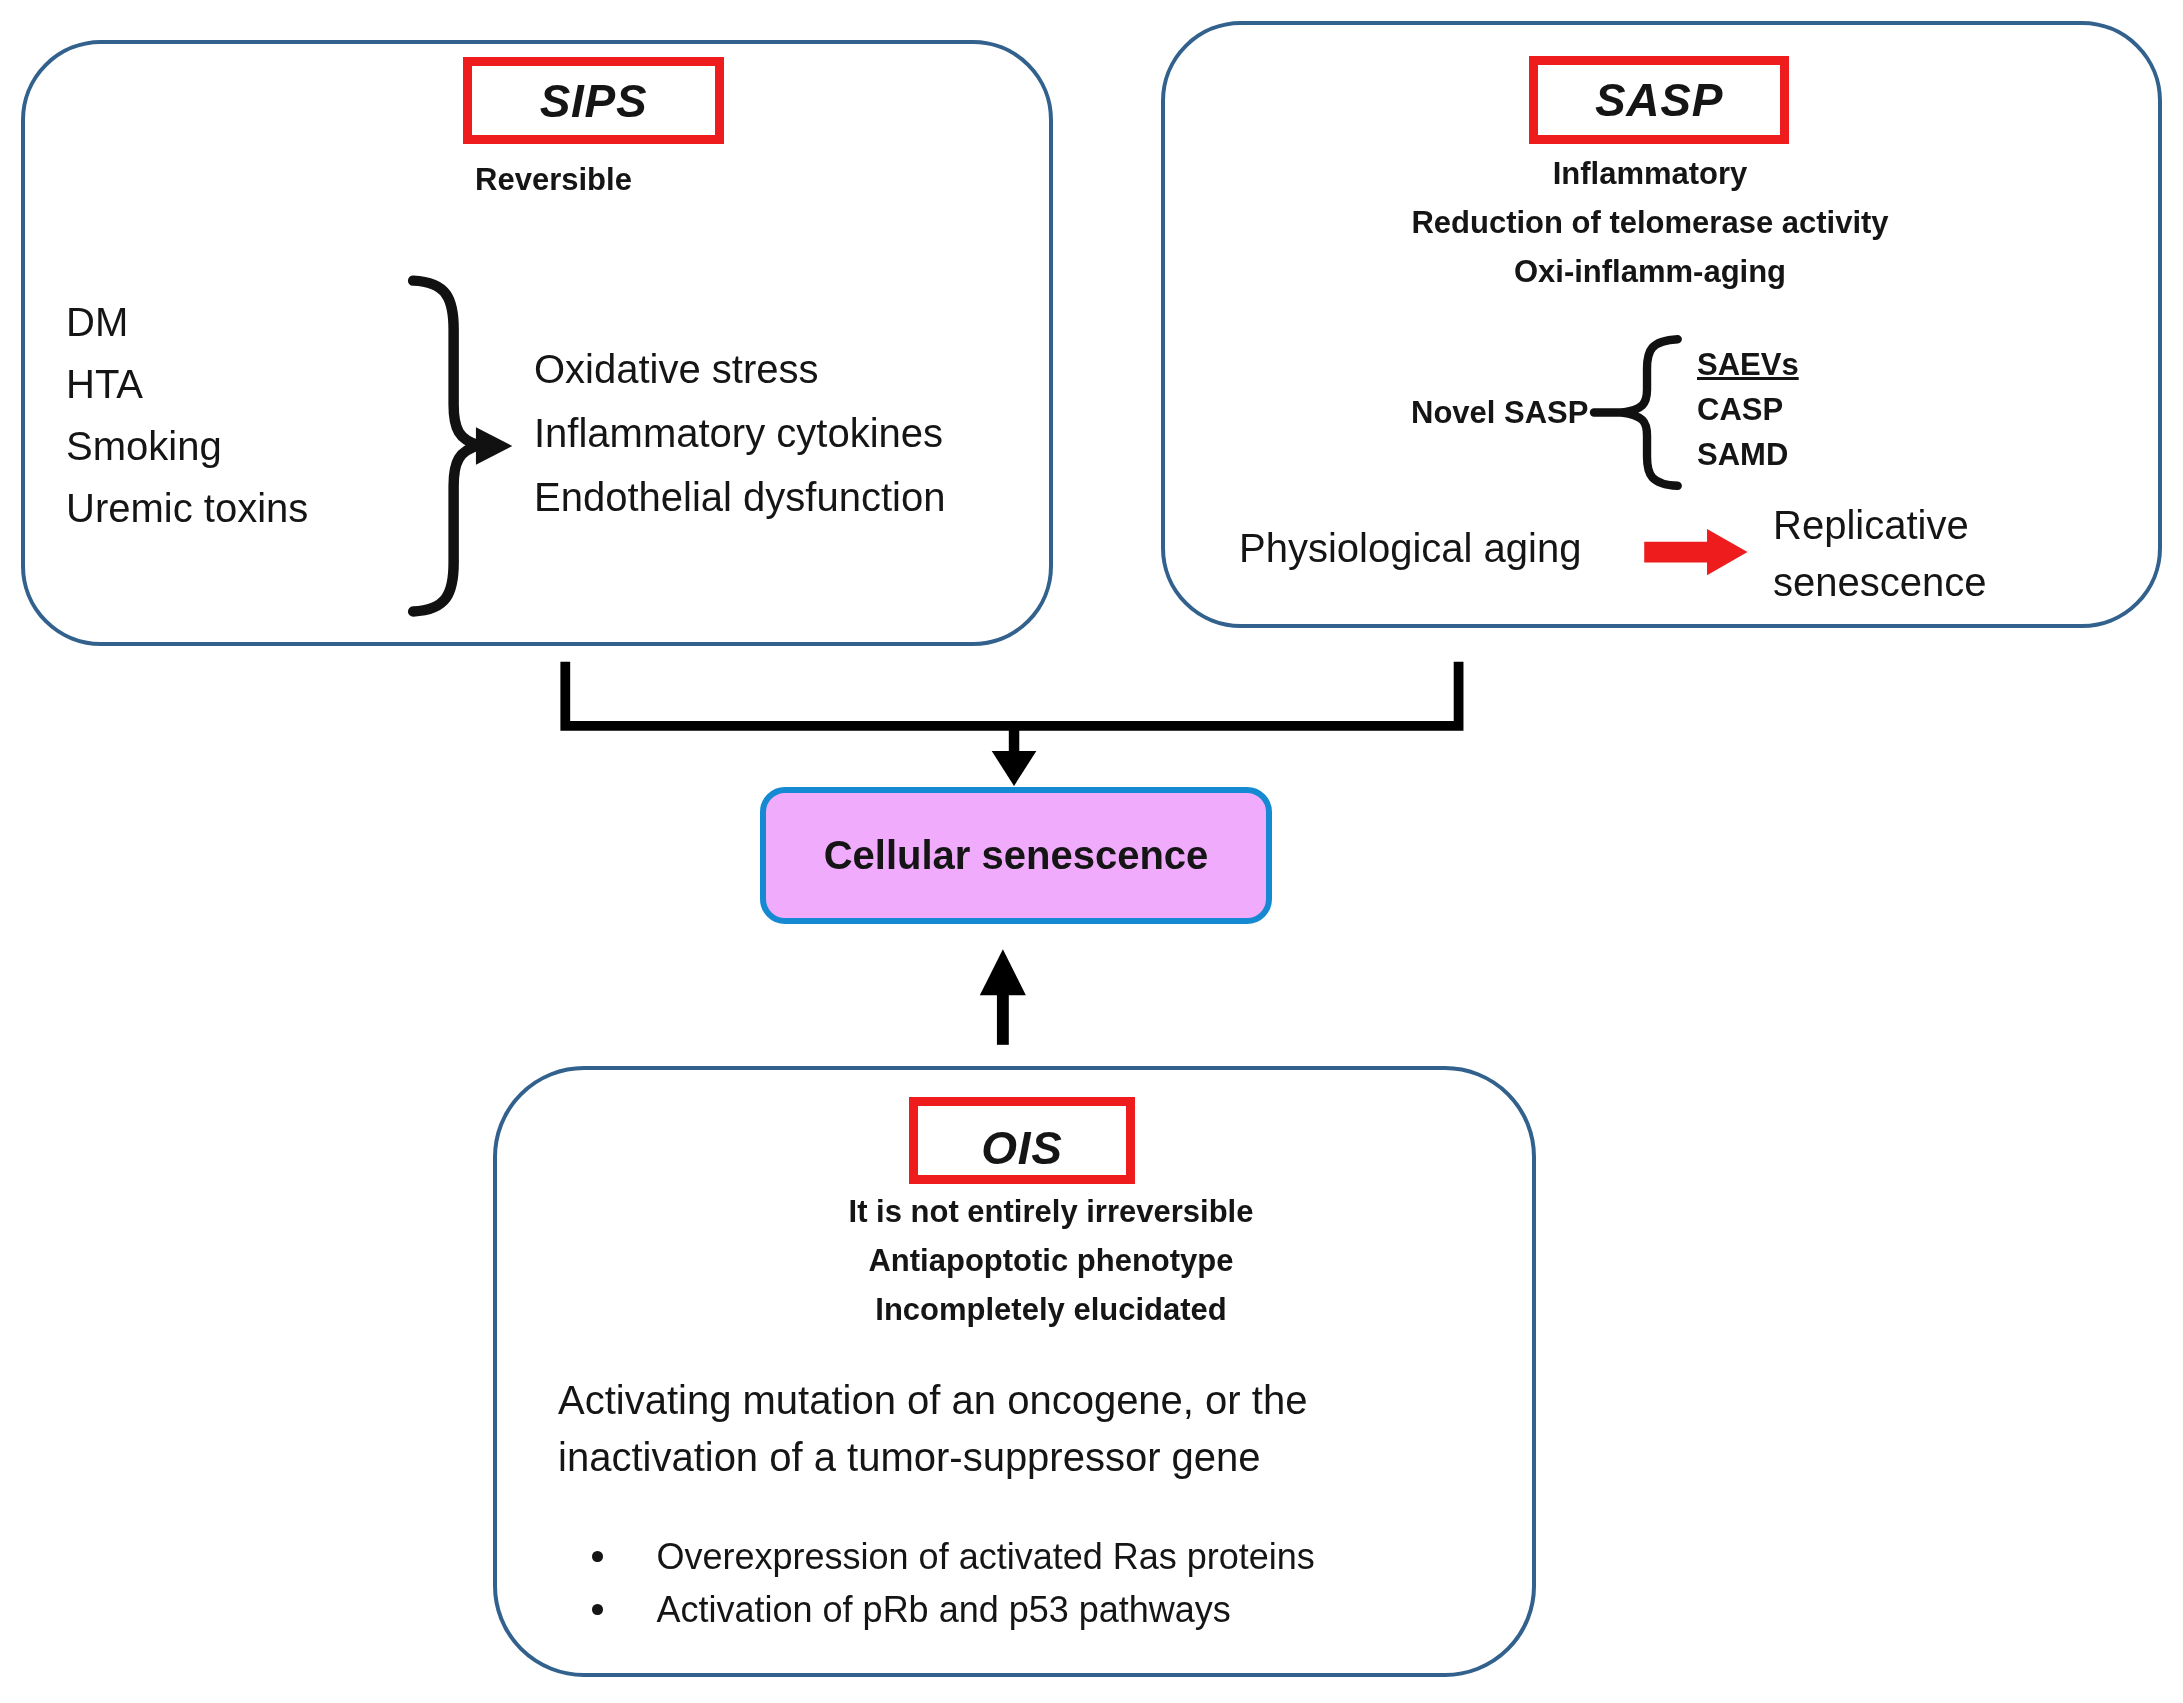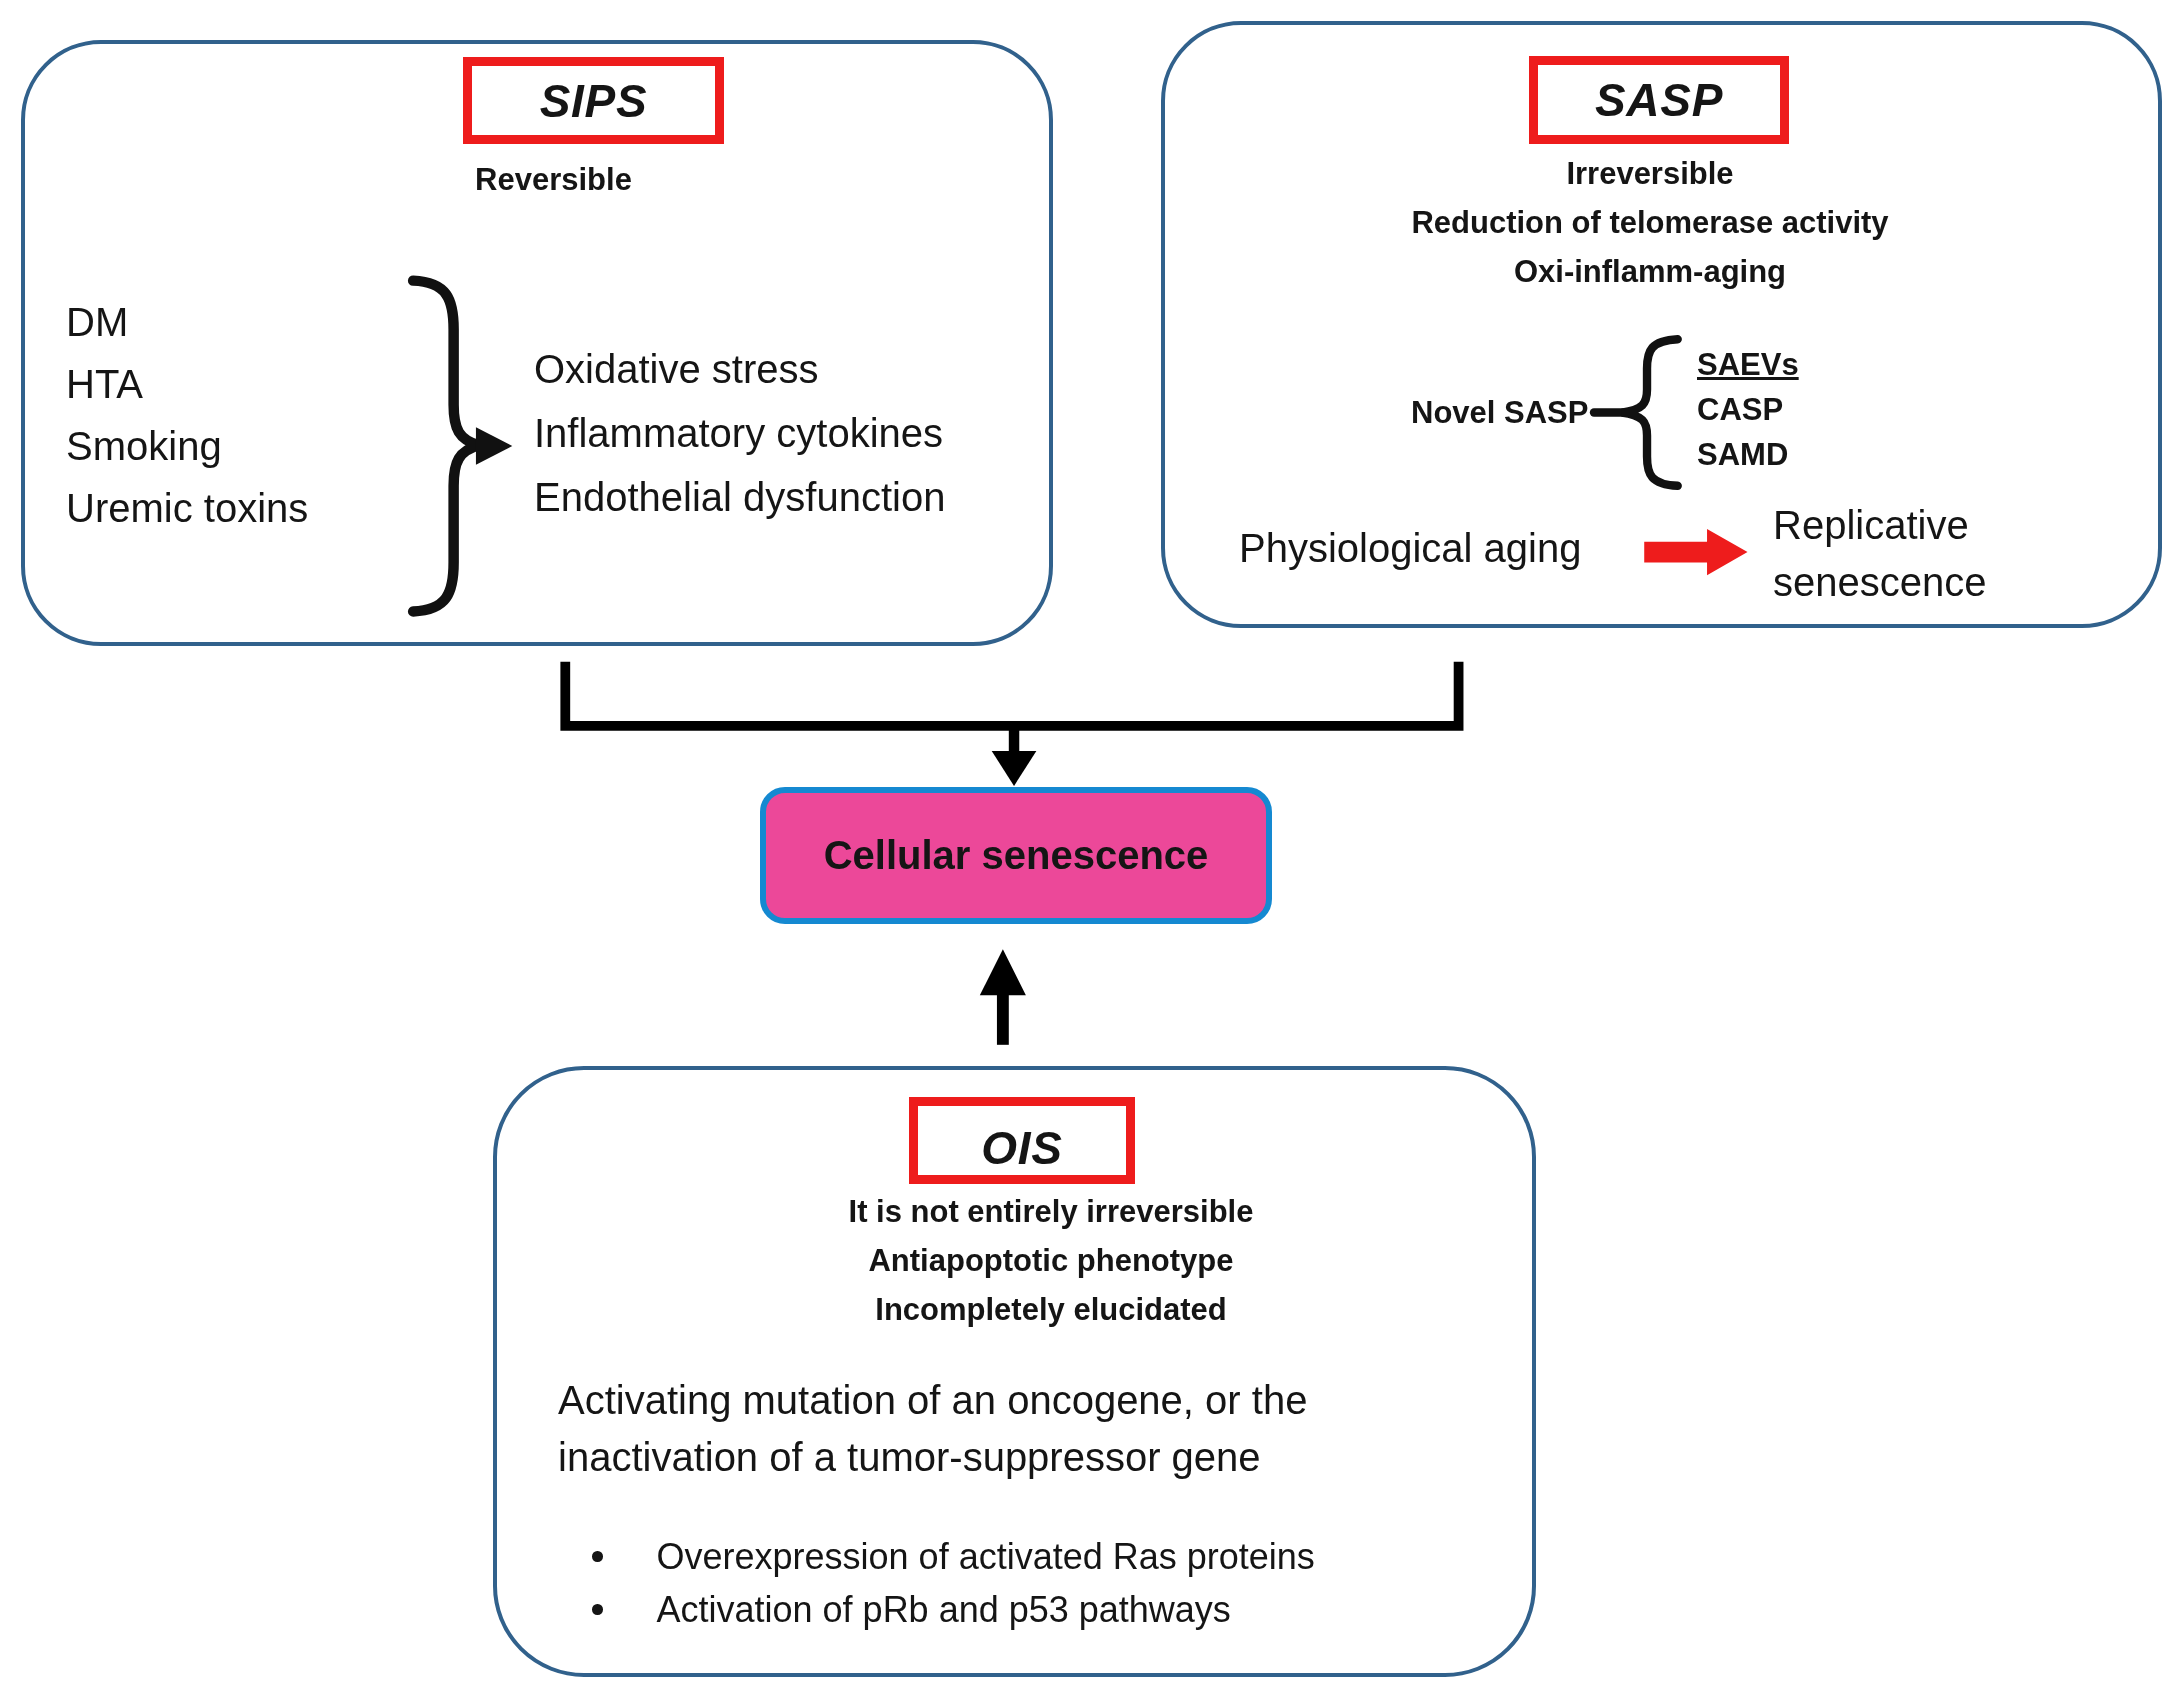--- a/index.html
+++ b/index.html
@@ -14,21 +14,21 @@
   .abs{position:absolute;}
   .outer-box{
     border:4.9px solid var(--outer,#31618c);
     border-radius:80px;
     background:#ffffff;
     box-sizing:border-box;
   }
   .center-box{
     border:6.3px solid var(--center,#1589d1);
     border-radius:25px;
-    background:#ec4899;
+    background:#f0abfc;
     box-sizing:border-box;
     display:flex;align-items:center;justify-content:center;
   }
   .title-box{
     border:9px solid var(--red,#ee1c1c);
     background:#ffffff;
     box-sizing:border-box;
     display:flex;align-items:center;justify-content:center;
     font-style:italic;font-weight:bold;font-size:46px;
     letter-spacing:0.7px;
@@ -70,21 +70,21 @@
     <div class="big-line" style="line-height:64px;">Endothelial dysfunction</div>
   </div>
 
   <div class="abs outer-box" style="left:1161px;top:21px;width:1001px;height:607px;"></div>
 
   <div class="abs title-box" style="left:1529px;top:39px;width:260px;height:88px;text-align:right;">
     <span>SASP</span>
   </div>
 
   <div class="abs center-text" style="left:1231px;top:149px;width:838px;">
-    <div class="bold-line">Irreversible</div>
+    <div class="bold-line">Inflammatory</div>
     <div class="bold-line">Reduction of telomerase activity</div>
     <div class="bold-line">Oxi-inflamm-aging</div>
   </div>
 
   <div class="abs bold-line" style="left:1411px;top:388px;">Novel SASP</div>
 
   <div class="abs" style="left:1697px;top:342px;">
     <div class="bold-line" style="line-height:45px;font-size:31px;text-decoration:underline;">SAEVs</div>
     <div class="bold-line" style="line-height:45px;font-size:31px;">CASP</div>
     <div class="bold-line" style="line-height:45px;font-size:31px;">SAMD</div>

